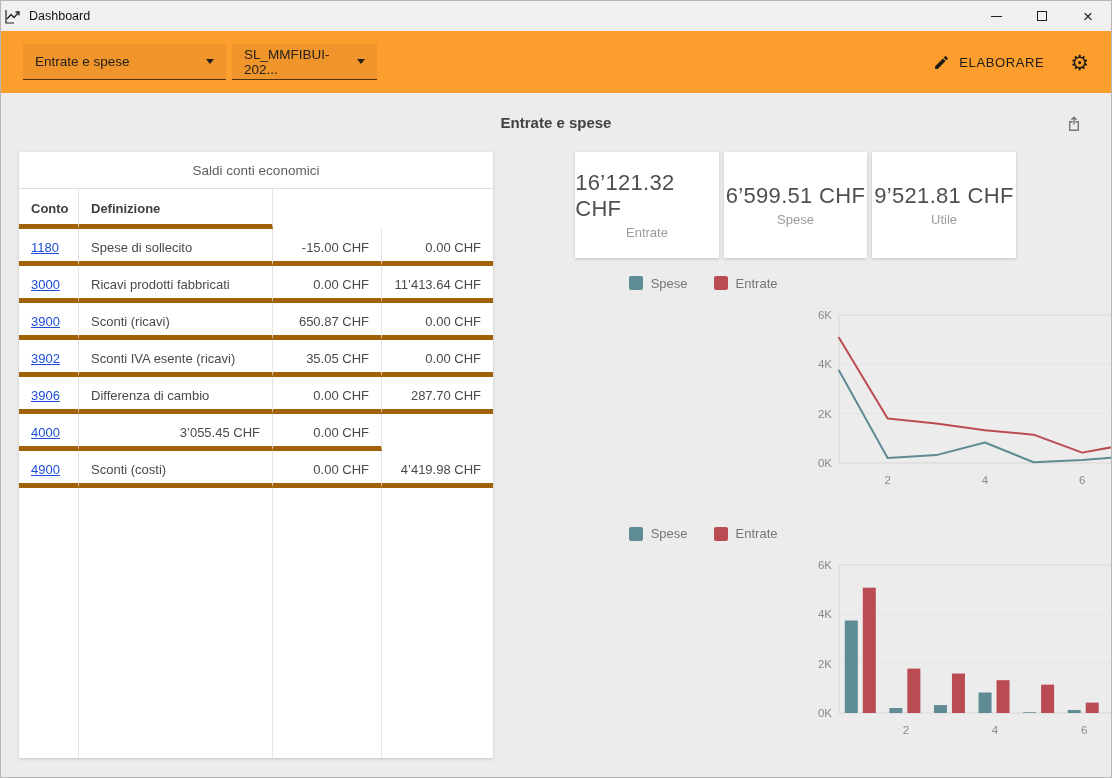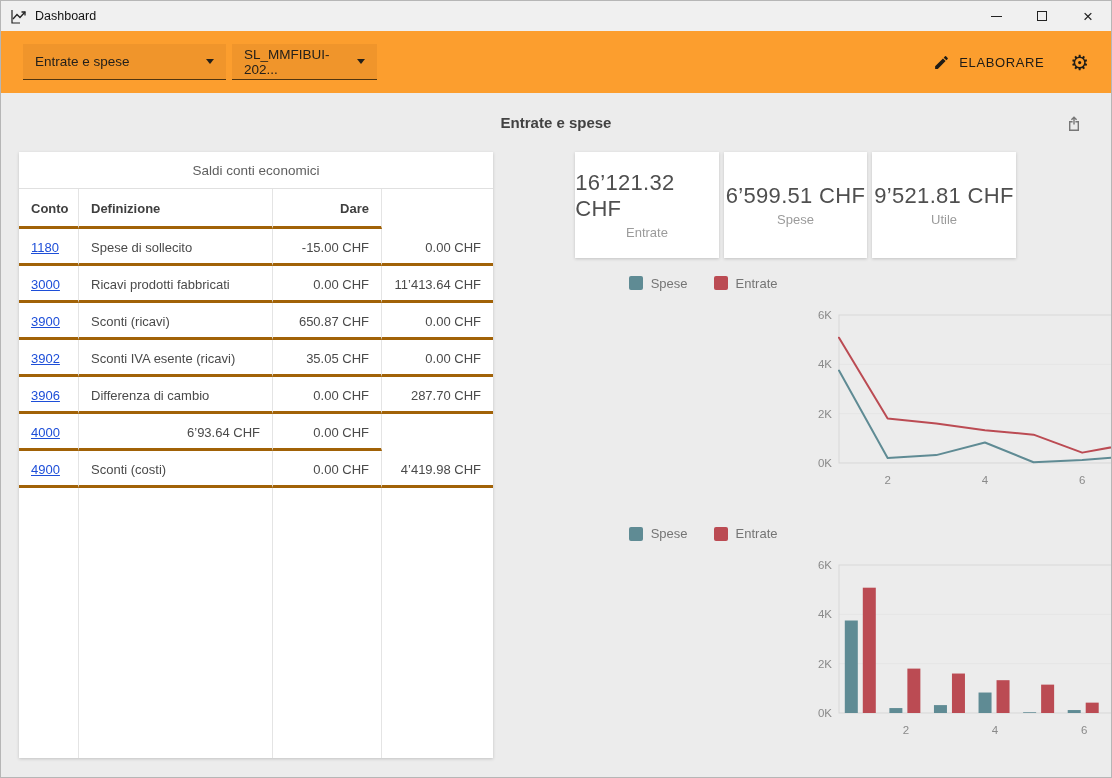--- a/index.html
+++ b/index.html
@@ -1,21 +1,21 @@
 <!DOCTYPE html>
 <html><head>
 <meta charset="utf-8">
 <style>
   * { margin:0; padding:0; box-sizing:border-box; }
   html,body { width:1112px; height:778px; }
   body { font-family:"Liberation Sans", sans-serif; background:#ececec; }
   .window { position:relative; width:1112px; height:778px; overflow:hidden; background:#ececec; border:1px solid #b6b6b6; }
 
   
-  .titlebar { height:30px; background:#f0f0f0; display:flex; align-items:center; padding-left:9px; }
+  .titlebar { height:30px; background:#f0f0f0; display:flex; align-items:center; padding-left:3px; }
   .titlebar .app-icon { width:18px; height:18px; display:flex; align-items:center; justify-content:center; margin-right:7px; }
   .titlebar .title { font-size:12.5px; color:#111; }
   .titlebar .spacer { flex:1; }
   .win-btn { width:46px; height:30px; display:flex; align-items:center; justify-content:center; color:#222; }
   .glyph-min { width:11px; border-top:1.2px solid #222; display:block; }
   .glyph-max { width:10px; height:10px; border:1.2px solid #222; display:block; }
   .glyph-close { font-size:17px; line-height:1; color:#222; }
 
   
   .toolbar { height:62px; background:#fc9e2e; display:flex; align-items:center; padding:0 22px; }
@@ -36,21 +36,21 @@
   .share-btn { position:absolute; right:26px; top:19px; width:22px; height:22px; display:flex; align-items:center; justify-content:center; cursor:pointer; }
   .main { display:flex; gap:5px; padding:0 18px; height:606px; }
 
   
   .table-panel { width:474px; background:#fff; box-shadow:0 1px 3px rgba(0,0,0,0.18); display:flex; flex-direction:column; }
   .t-title { line-height:37px; height:37px; padding:0 16px; font-size:13.5px; color:#5f5f5f; border-bottom:1px solid #e0e0e0;text-align:center; }
   .t-row { display:grid; grid-template-columns:60px 194px 109px 1fr; }
   .t-head .cell { line-height:40px; height:40px; font-size:13px; font-weight:700; color:#3f3f3f; }
   .cell { padding:0 12px; font-size:13px; color:#4a4a4a; white-space:nowrap; overflow:hidden; }
   .cell.r { text-align:right; }
-  .t-row .cell { border-bottom:3px solid #a16207; }
+  .t-row .cell { border-bottom:5px solid #a16207; }
   .t-row .cell:nth-child(-n+3) { border-right:1px solid #e4e4e4; }
   .t-body .cell { line-height:37px; height:37px; }
   .conto-link { color:#1d4ed8; text-decoration:underline; }
   .t-filler { flex:1; display:grid; grid-template-columns:60px 194px 109px 1fr; }
   .t-filler div:nth-child(-n+3) { border-right:1px solid #e4e4e4; }
 
   
   .right-col { flex:1; display:flex; flex-direction:column; gap:5px;align-items:center; }
   .cards-row { display:flex; gap:5px; height:106px; }
   .stat-card { flex:1; background:#fff; box-shadow:0 1px 3px rgba(0,0,0,0.18); display:flex; flex-direction:column; align-items:center; justify-content:center; }
@@ -125,21 +125,20 @@
       </span>
     </div>
 
     <div class="main">
 
       <div class="table-panel">
         <div class="t-title">Saldi conti economici</div>
         <div class="t-row t-head">
           <div class="cell">Conto</div>
           <div class="cell">Definizione</div>
-          <div class="cell r">Dare</div>
         </div>
         <div class="t-body">
             <div class="t-row">
               <div class="cell"><a class="conto-link" href="#">1180</a></div>
               <div class="cell">Spese di sollecito</div>
               <div class="cell r">-15.00 CHF</div>
               <div class="cell r">0.00 CHF</div>
             </div>
             <div class="t-row">
               <div class="cell"><a class="conto-link" href="#">3000</a></div>
@@ -160,21 +159,21 @@
               <div class="cell r">0.00 CHF</div>
             </div>
             <div class="t-row">
               <div class="cell"><a class="conto-link" href="#">3906</a></div>
               <div class="cell">Differenza di cambio</div>
               <div class="cell r">0.00 CHF</div>
               <div class="cell r">287.70 CHF</div>
             </div>
             <div class="t-row">
               <div class="cell"><a class="conto-link" href="#">4000</a></div>
-              <div class="cell r">6’93.64 CHF</div>
+              <div class="cell r">3’055.45 CHF</div>
               <div class="cell r">0.00 CHF</div>
             </div>
             <div class="t-row">
               <div class="cell"><a class="conto-link" href="#">4900</a></div>
               <div class="cell">Sconti (costi)</div>
               <div class="cell r">0.00 CHF</div>
               <div class="cell r">4’419.98 CHF</div>
             </div>
           </div>
         <div class="t-filler">

